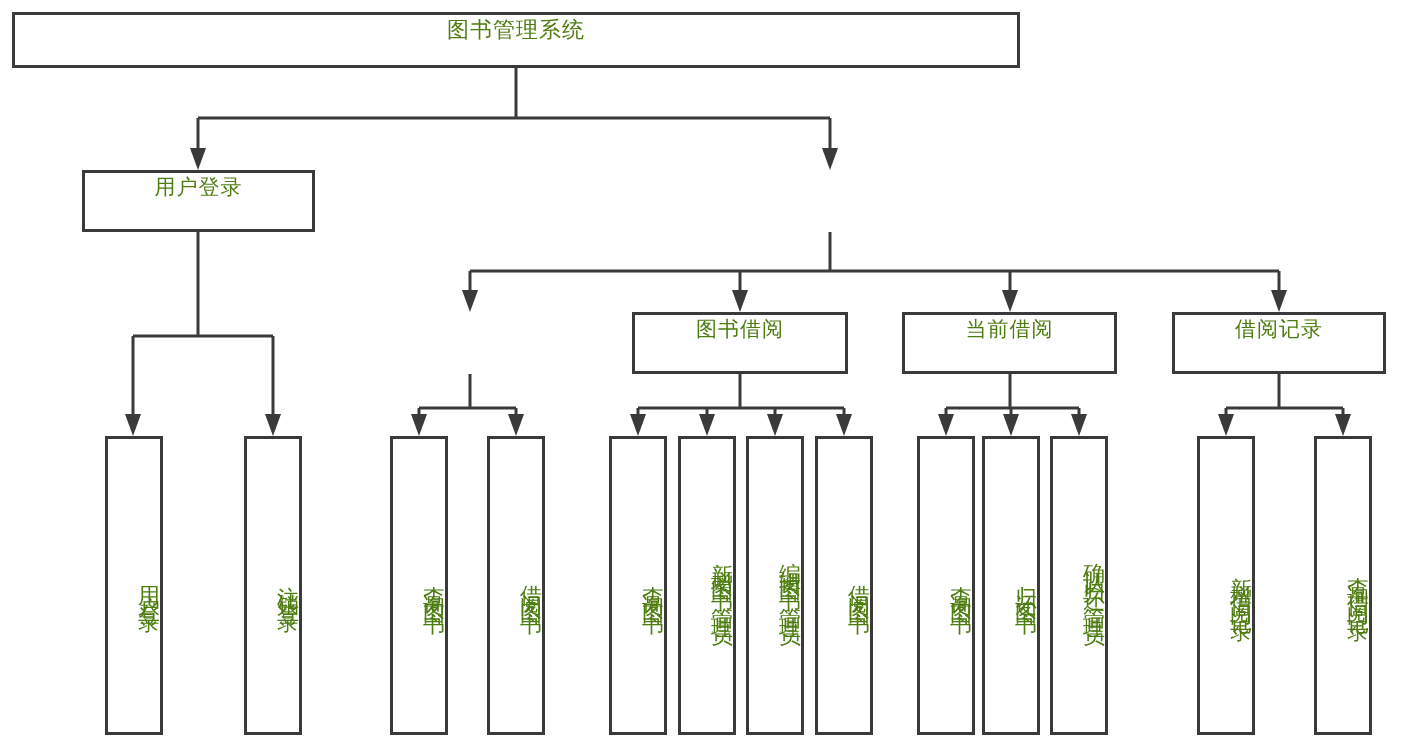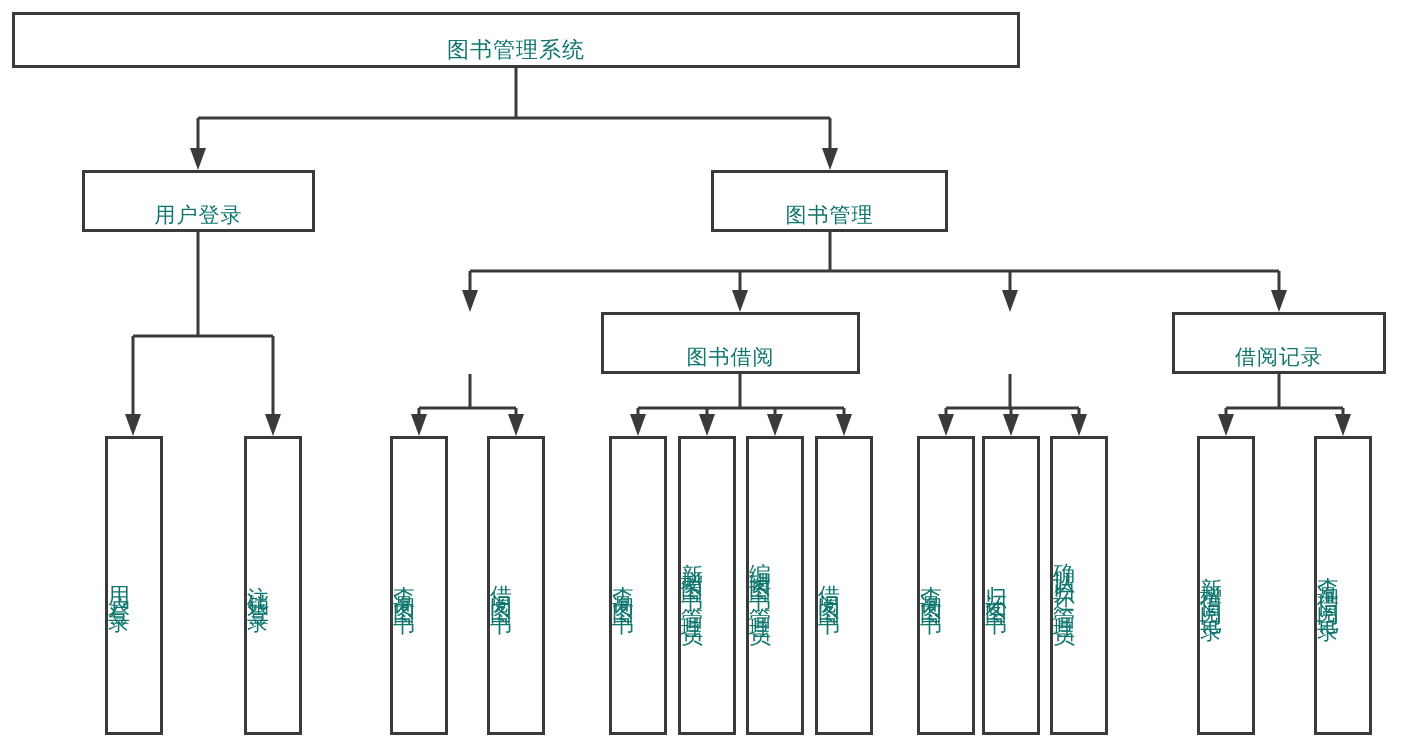--- a/index.html
+++ b/index.html
@@ -10,23 +10,23 @@
     font-family:"Liberation Sans","DejaVu Sans",sans-serif;
     overflow:hidden;
   }
   svg.wires{position:absolute;left:0;top:0;width:1405px;height:747px;}
   .box{
     position:absolute;
     box-sizing:border-box;
     border:3px solid #3a3a3a;
     background:#ffffff;
     display:flex;
-    align-items:flex-end;
+    align-items:flex-start;
     justify-content:center;
-    color:#0f766e;
+    color:#4d7c0f;
     font-size:21px;
     letter-spacing:1px;
     white-space:nowrap;
   }
   .box.root{font-size:22px;}
   .vbox{
     writing-mode:vertical-rl;
     text-orientation:mixed;
     font-size:22px;
     letter-spacing:9px;
@@ -82,26 +82,26 @@
     </g>
   </svg>
 
   <div class="box root" style="left:12px;top:12px;width:1008px;height:56px;">
     <span>图书管理系统</span>
   </div>
 
   <div class="box" style="left:82px;top:170px;width:233px;height:62px;">
     <span>用户登录</span>
   </div>
-  <div class="box" style="left:711px;top:170px;width:237px;height:62px;">
-    <span>图书管理</span>
+
+  <div class="box" style="left:632px;top:312px;width:216px;height:62px;">
+    <span>图书借阅</span>
   </div>
-
-  <div class="box" style="left:601px;top:312px;width:259px;height:62px;">
-    <span>图书借阅</span>
+  <div class="box" style="left:902px;top:312px;width:215px;height:62px;">
+    <span>当前借阅</span>
   </div>
   <div class="box" style="left:1172px;top:312px;width:214px;height:62px;">
     <span>借阅记录</span>
   </div>
 
   <div class="box vbox" style="left:105px;top:436px;width:58px;height:299px;">
     <span>用户登录</span>
   </div>
   <div class="box vbox" style="left:244px;top:436px;width:58px;height:299px;">
     <span>注销登录</span>

